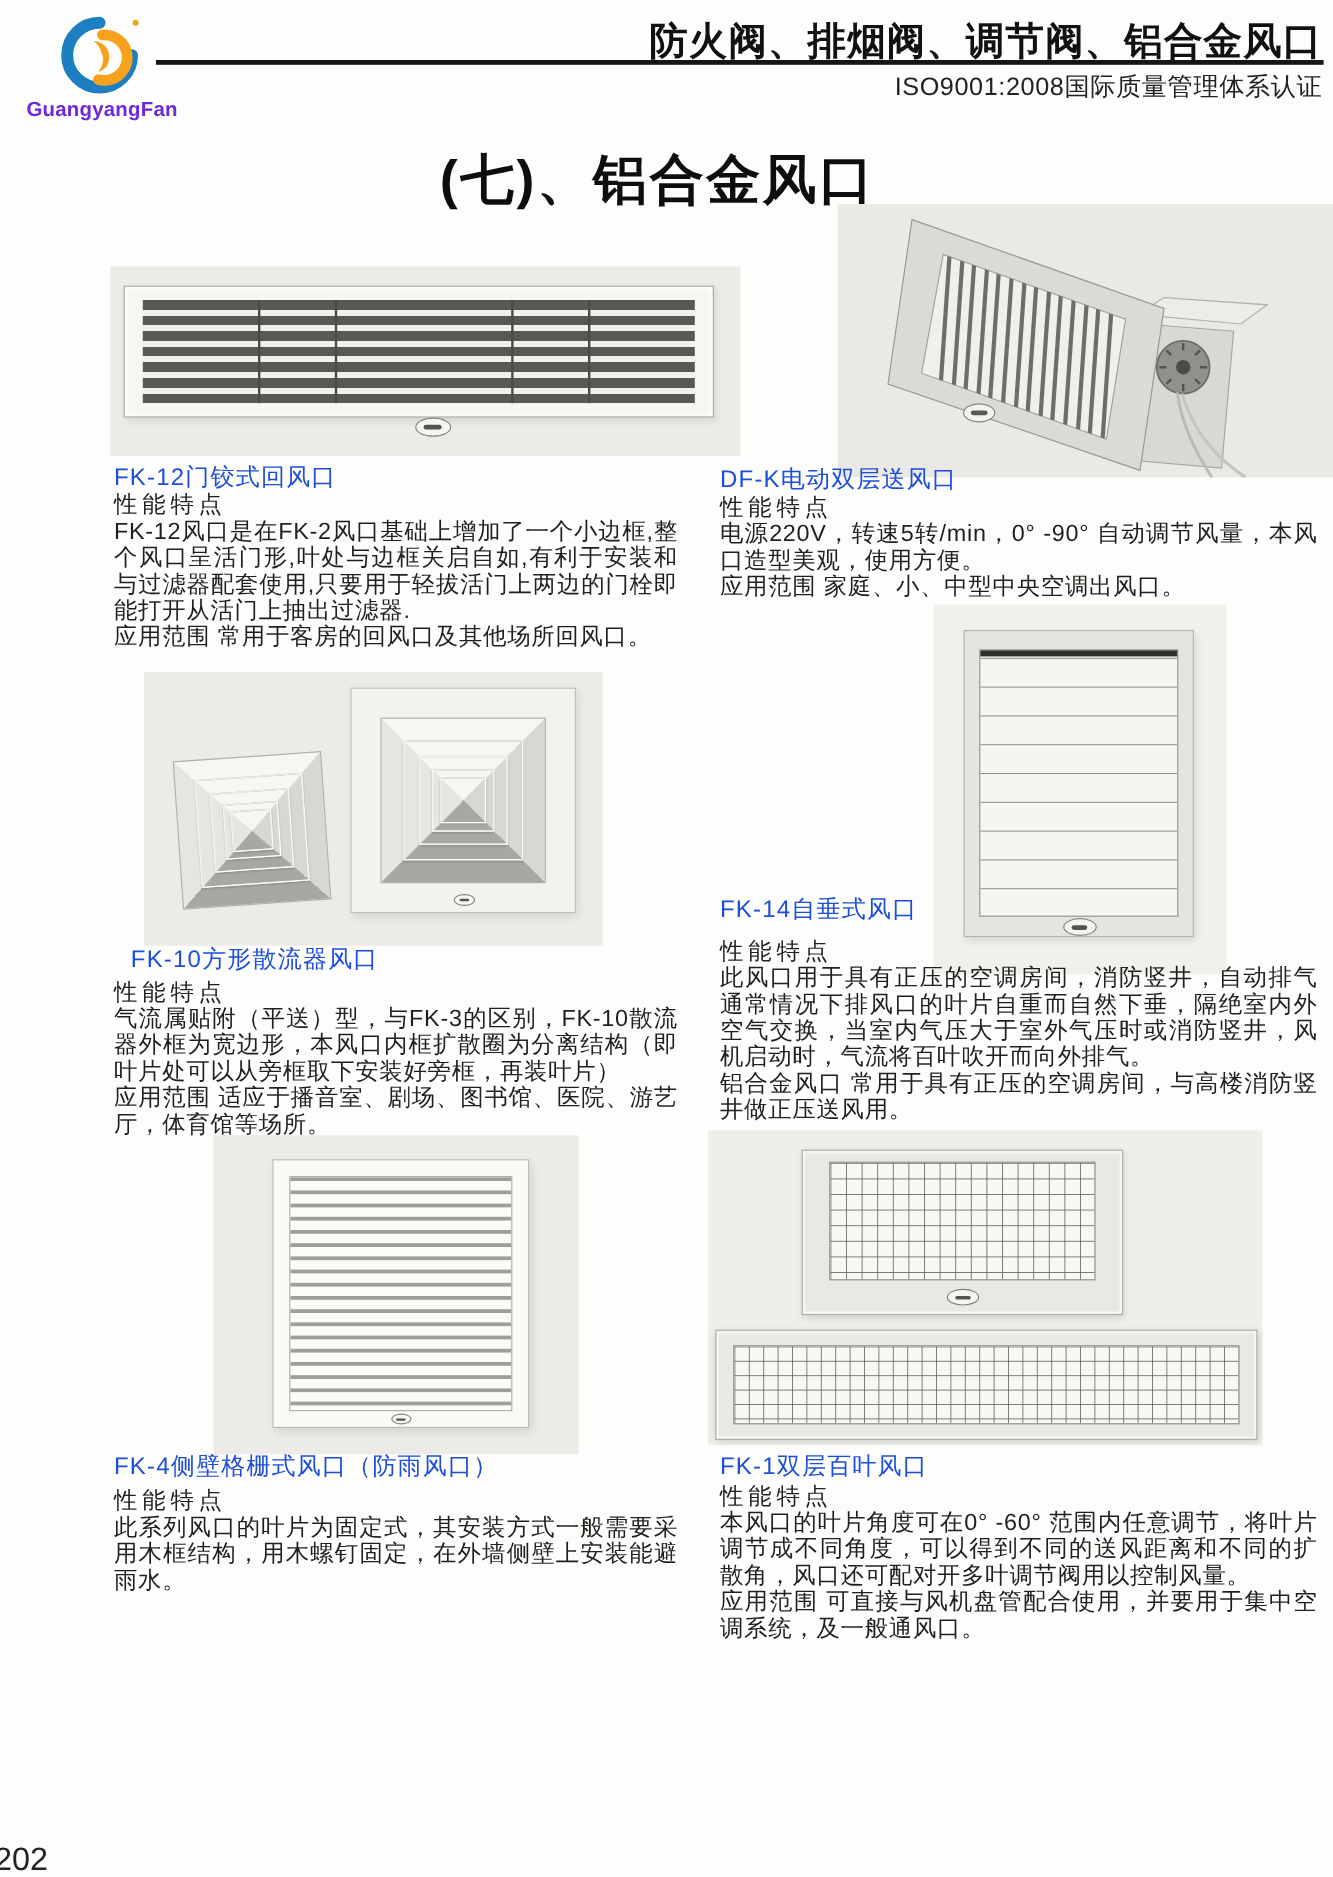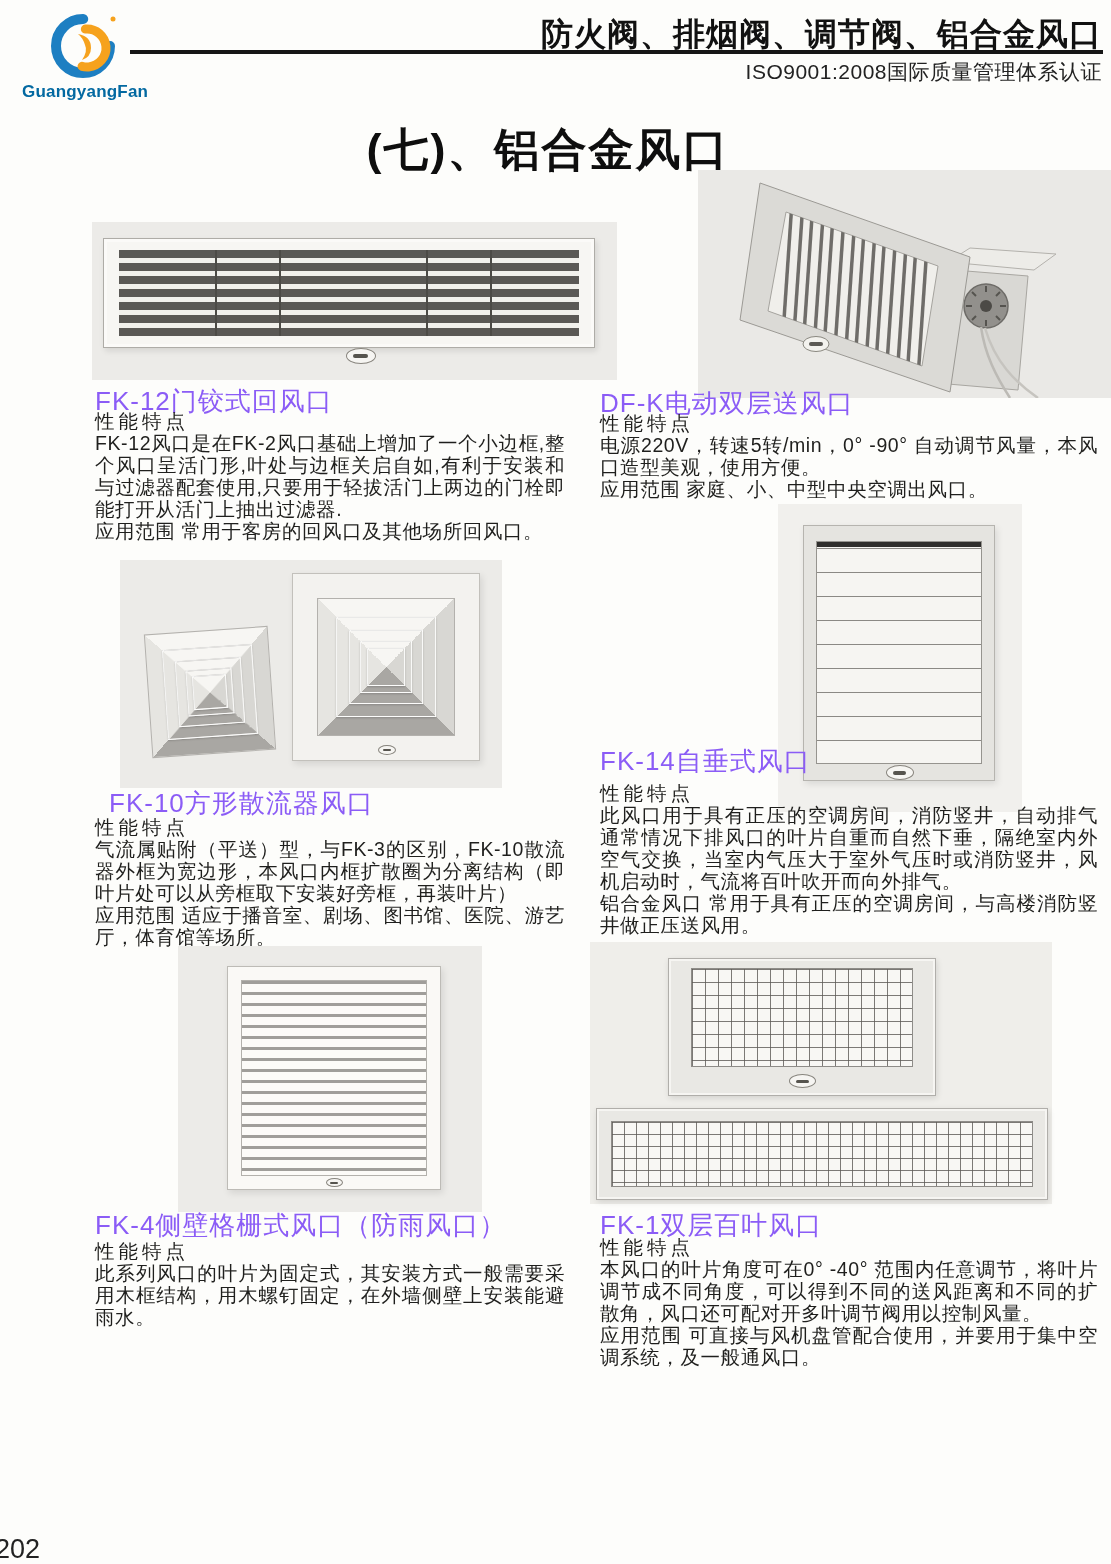--- a/index.html
+++ b/index.html
@@ -4,28 +4,28 @@
 <style>
   html,body{margin:0;padding:0;}
   body{
     width:1111px;height:1564px;position:relative;overflow:hidden;
     background:#fdfdfb;color:#1d1d1b;
     font-family:"Liberation Sans","DejaVu Sans",sans-serif;
   }
   .abs{position:absolute;}
 
   
-  .brand-text{font-size:17px;font-weight:bold;color:#0369a1;letter-spacing:.2px;}
+  .brand-text{font-size:17px;font-weight:bold;color:#6d28d9;letter-spacing:.2px;}
   .hdr-title{font-size:32px;font-weight:700;letter-spacing:1px;color:#111;white-space:nowrap;}
   .hdr-rule{background:#161616;height:4px;}
   .hdr-iso{font-size:21px;color:#222;letter-spacing:.5px;white-space:nowrap;}
   .main-title{width:1096px;text-align:center;font-size:45px;font-weight:600;letter-spacing:2px;color:#0e0e0e;}
 
   
-  .sec-heading{font-size:26px;color:#8b5cf6;letter-spacing:1px;white-space:nowrap;}
+  .sec-heading{font-size:20px;color:#1d4ed8;letter-spacing:1px;white-space:nowrap;}
   .sec-body{font-size:19.5px;line-height:22px;text-align:justify;letter-spacing:.6px;
             word-break:break-all;color:#1f1f1d;}
   .sec-body p{margin:0;}
   .feat-label{letter-spacing:4px;}
 
   
   .photo{background:#ecebe8;}
 
   
   .oval{position:absolute;border:1px solid #87847d;border-radius:50%;background:#f6f5f2;}
@@ -226,17 +226,17 @@
 
 <div class="abs sec-heading" style="left:95px;top:1208px">FK-4侧壁格栅式风口（防雨风口）</div>
 <div class="abs sec-body" style="left:95px;top:1240px;width:470px">
   <p class="feat-label">性能特点</p>
   <p>此系列风口的叶片为固定式，其安装方式一般需要采用木框结构，用木螺钉固定，在外墙侧壁上安装能避雨水。</p>
 </div>
 
 <div class="abs sec-heading" style="left:600px;top:1208px">FK-1双层百叶风口</div>
 <div class="abs sec-body" style="left:600px;top:1236px;width:498px">
   <p class="feat-label">性能特点</p>
-  <p>本风口的叶片角度可在0° -40° 范围内任意调节，将叶片调节成不同角度，可以得到不同的送风距离和不同的扩散角，风口还可配对开多叶调节阀用以控制风量。</p>
+  <p>本风口的叶片角度可在0° -60° 范围内任意调节，将叶片调节成不同角度，可以得到不同的送风距离和不同的扩散角，风口还可配对开多叶调节阀用以控制风量。</p>
   <p>应用范围 可直接与风机盘管配合使用，并要用于集中空调系统，及一般通风口。</p>
 </div>
 
 <div class="abs page-num" style="left:-5px;top:1534px">202</div>
 
 </body></html>

